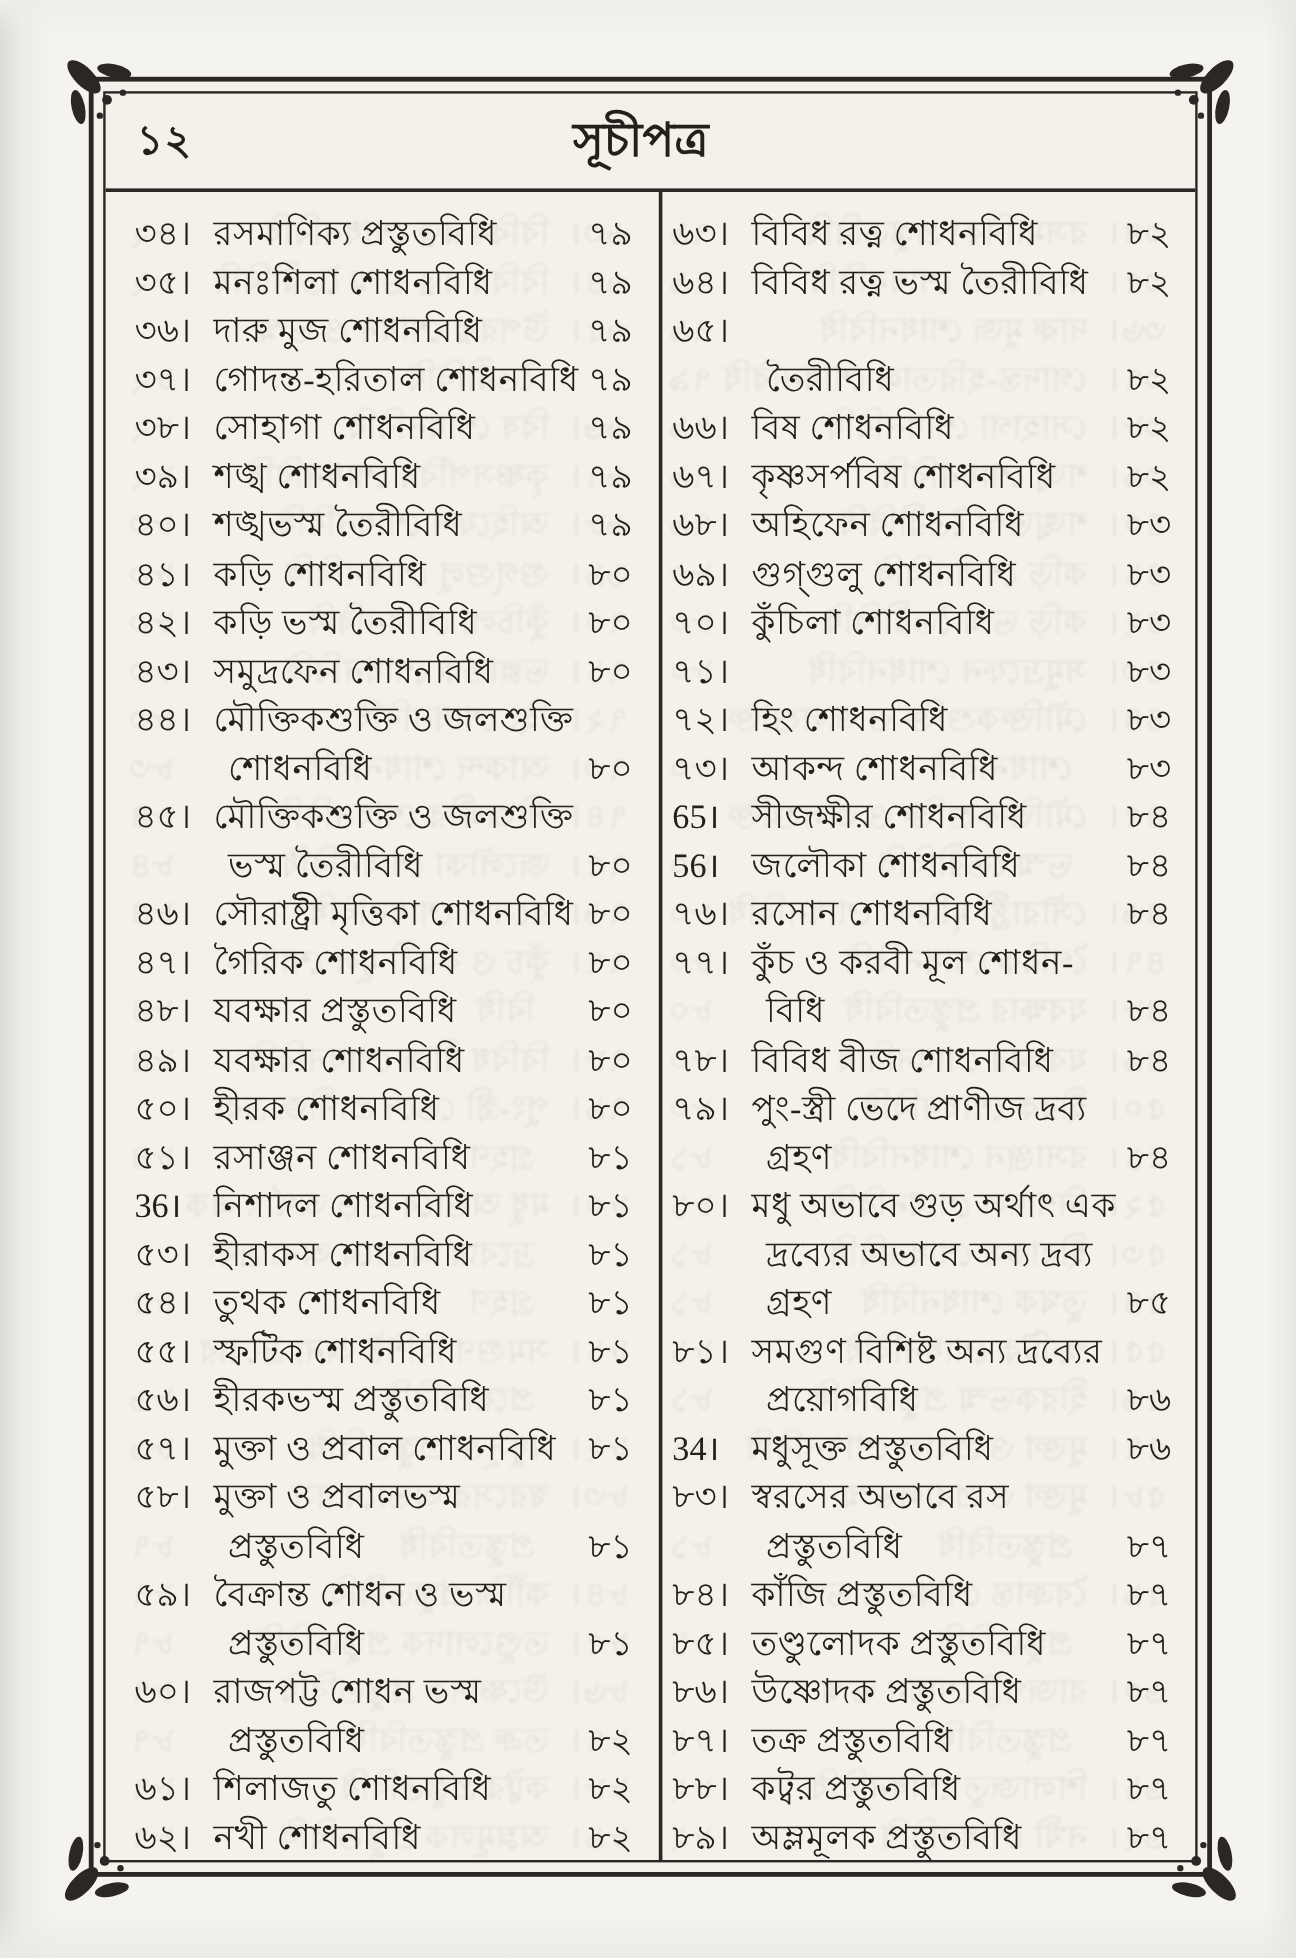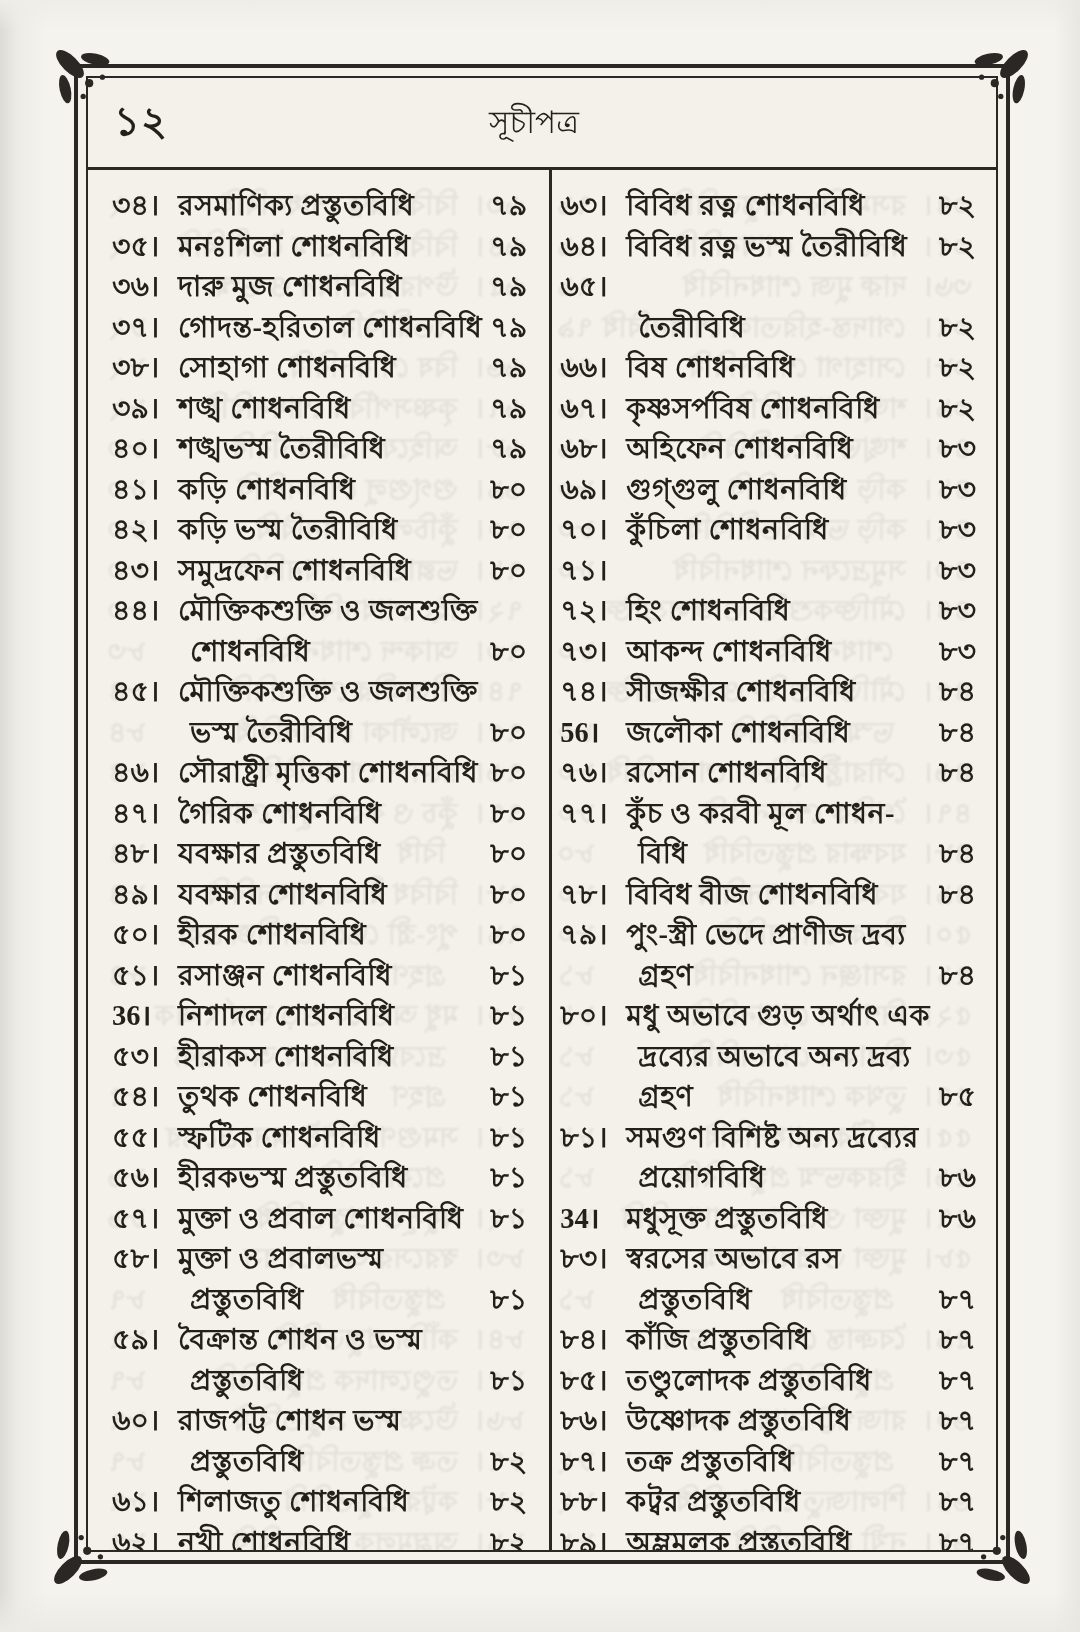--- a/index.html
+++ b/index.html
@@ -29,25 +29,25 @@
   .frame-inner{
     position:absolute;inset:8px;border:2.5px solid #2b2724;box-sizing:border-box;
     display:flex;flex-direction:column;
   }
   .header{
     display:flex;align-items:center;
     padding:12px 26px 10px 26px;
     border-bottom:3px solid #2b2724;
     flex:0 0 auto;
   }
-  .pageno{font-size:40px;font-weight:bold;letter-spacing:1px;}
-  .title{position:absolute;left:0;right:16px;text-align:center;font-size:31px;font-weight:normal;}
+  .pageno{font-size:34px;font-weight:bold;letter-spacing:1px;}
+  .title{position:absolute;left:0;right:16px;text-align:center;font-size:39px;font-weight:bold;}
   .content{position:relative;flex:1 1 auto;overflow:hidden;}
   .columns{position:absolute;inset:0;display:flex;}
-  .col{flex:1 1 50%;box-sizing:border-box;padding:16px 22px 10px 24px;font-weight:bold;}
+  .col{flex:1 1 50%;box-sizing:border-box;padding:16px 22px 10px 24px;}
   .col.right{padding:16px 20px 10px 8px;}
   .divider{flex:0 0 3px;background:#2b2724;}
   .entry{margin:0;}
   .line{display:flex;align-items:baseline;font-size:28.5px;line-height:40.5px;white-space:nowrap;}
   .num{flex:0 0 66px;}
   .txt{flex:0 1 auto;letter-spacing:.5px;}
   .txt.cont{padding-left:12px;}
   .pg{margin-left:auto;padding-left:8px;}
   
   .ghost{position:absolute;inset:0;transform:scaleX(-1);opacity:.075;filter:blur(1.2px);pointer-events:none;}
@@ -843,21 +843,21 @@
               </div>
               <div class="entry">
                 <div class="line">
                   <span class="num">৭৩।</span>
                   <span class="txt">আকন্দ শোধনবিধি</span>
                   <span class="pg">৮৩</span>
                 </div>
               </div>
               <div class="entry">
                 <div class="line">
-                  <span class="num">৭৪।</span>
+                  <span class="num">65।</span>
                   <span class="txt">সীজক্ষীর শোধনবিধি</span>
                   <span class="pg">৮৪</span>
                 </div>
               </div>
               <div class="entry">
                 <div class="line">
                   <span class="num">56।</span>
                   <span class="txt">জলৌকা শোধনবিধি</span>
                   <span class="pg">৮৪</span>
                 </div>

